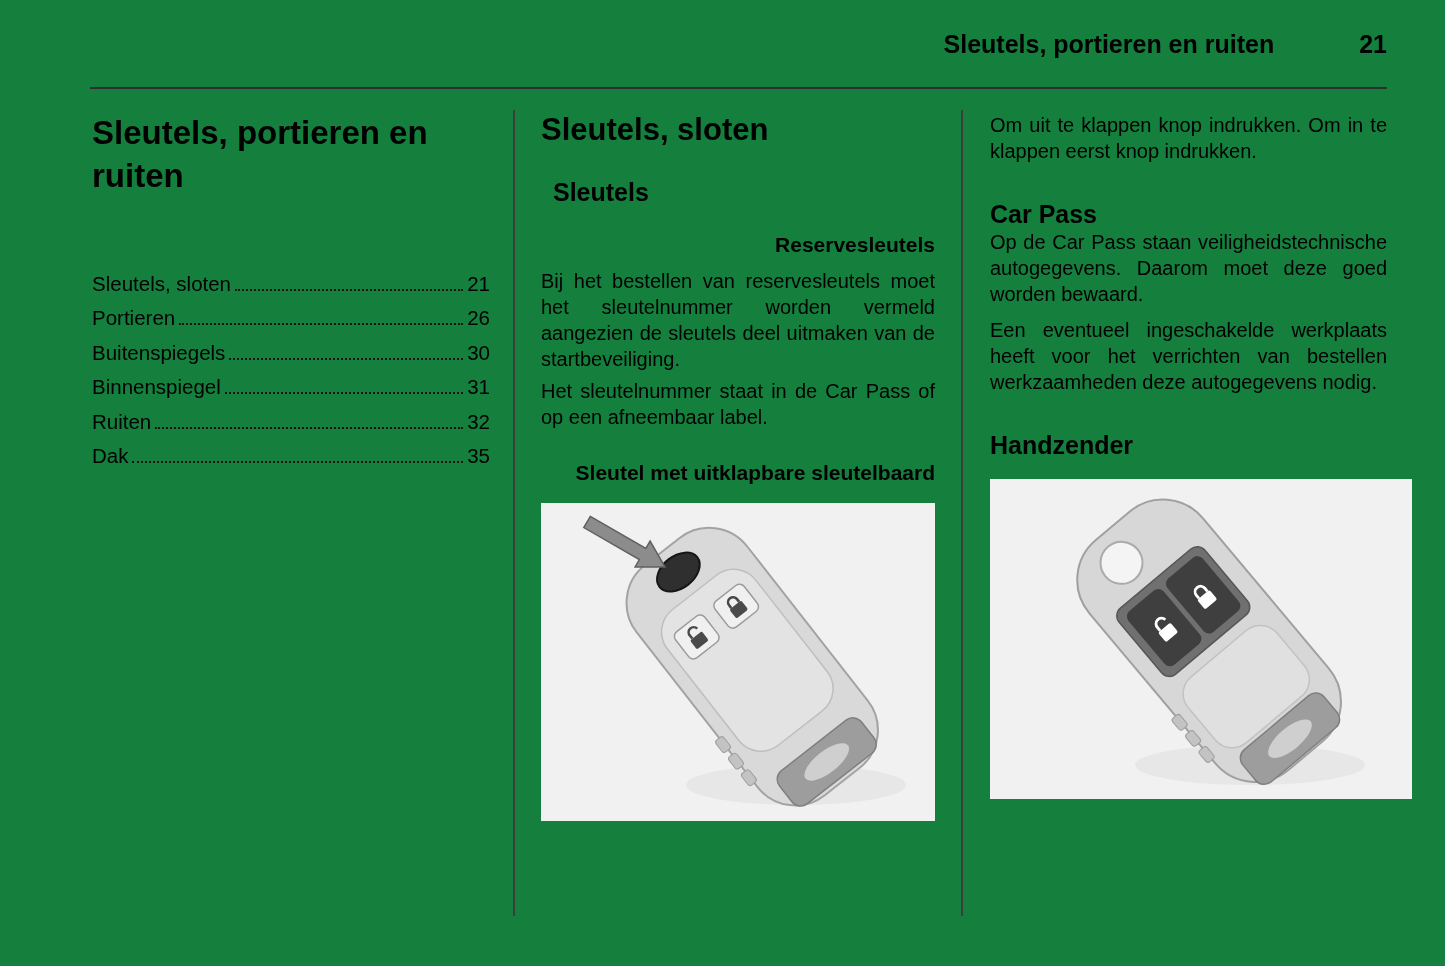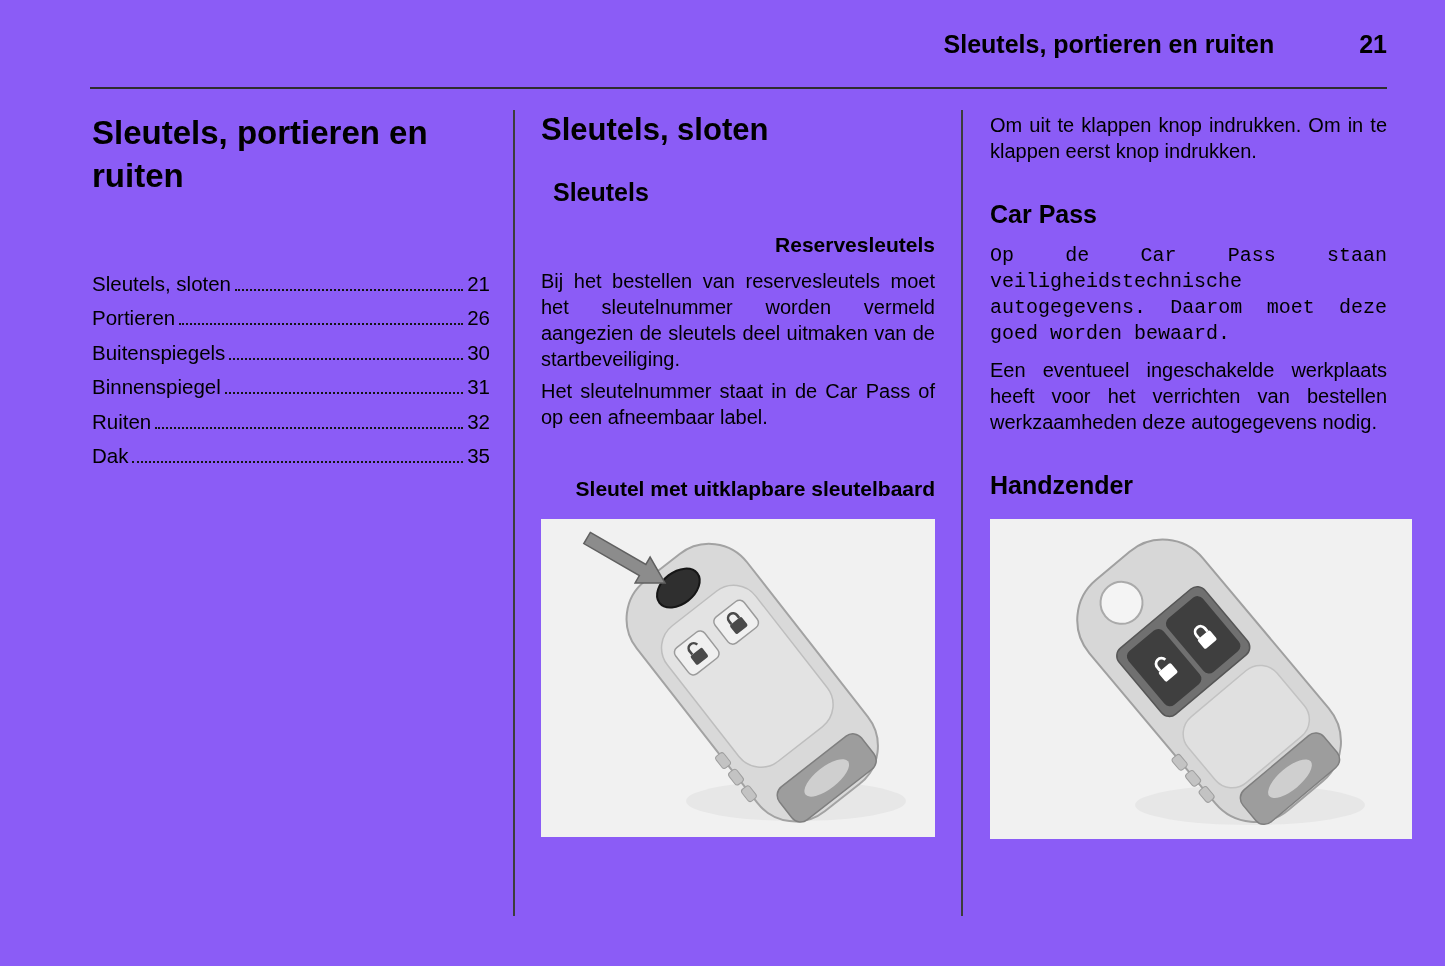--- a/index.html
+++ b/index.html
@@ -1,17 +1,17 @@
 <!DOCTYPE html>
 <html lang="nl"><head>
 <meta charset="utf-8">
 <style>
   html,body{margin:0;padding:0;}
   body{background:#ffffff;font-family:"Liberation Sans","DejaVu Sans",sans-serif;color:#000;}
-  .page{position:relative;width:1445px;height:966px;background:#8b5cf6;overflow:hidden;}
+  .page{position:relative;width:1445px;height:966px;background:#15803d;overflow:hidden;}
 
   .page-header{position:absolute;top:30px;right:58px;display:flex;align-items:baseline;gap:85px;font-weight:bold;font-size:25px;}
   .header-rule{position:absolute;top:87px;left:90px;width:1297px;height:2px;background:#2e2e2e;}
 
   .vdiv{position:absolute;top:110px;height:806px;width:1.5px;background:#3d3d3d;}
   .vdiv-1{left:513px;}
   .vdiv-2{left:961px;}
 
   .col{position:absolute;top:112px;}
   .col-left{left:92px;width:398px;}
@@ -22,29 +22,29 @@
   .toc{margin-top:74px;font-size:20.5px;}
   .toc-row{display:flex;align-items:flex-end;}
   .toc-row + .toc-row{margin-top:10.5px;}
   .toc-label{white-space:nowrap;}
   .toc-leader{flex:1;border-bottom:2.5px dotted #141414;margin:0 4px 5px 4px;}
   .toc-page{white-space:nowrap;}
 
   .mid-title{font-size:31px;font-weight:bold;line-height:1.15;margin:0;}
   .sub-title{font-size:25px;font-weight:bold;line-height:1.15;margin:30px 0 0 12px;}
   .topic-title{font-size:21px;font-weight:bold;line-height:1.2;margin:26px 0 0 0;text-align:right;}
-  .topic-title.two-line{line-height:1.45;margin-top:44px;}
+  .topic-title.two-line{line-height:1.45;margin-top:28px;}
 
   .body-text{font-size:20px;line-height:26px;text-align:justify;margin:10px 0 0 0;hyphens:auto;}
   .body-text.first{margin-top:6px;}
   .ref-line{font-size:20px;line-height:26px;margin:10px 0 0 0;}
 
   .col-right .body-text.lead{margin-top:0;}
   .right-title{font-size:25px;font-weight:bold;line-height:1.15;margin:36px 0 0 0;}
-  .body-text.after-title{margin-top:14px;font-family:Liberation Mono, monospace;}
+  .body-text.after-title{margin-top:0;}
 
   .figure{margin:15px 0 0 0;padding:0;}
   .figure svg{display:block;}
   .figure-remote{margin-top:19px;}
 </style>
 </head>
 <body>
 
 <div class="page">
 

